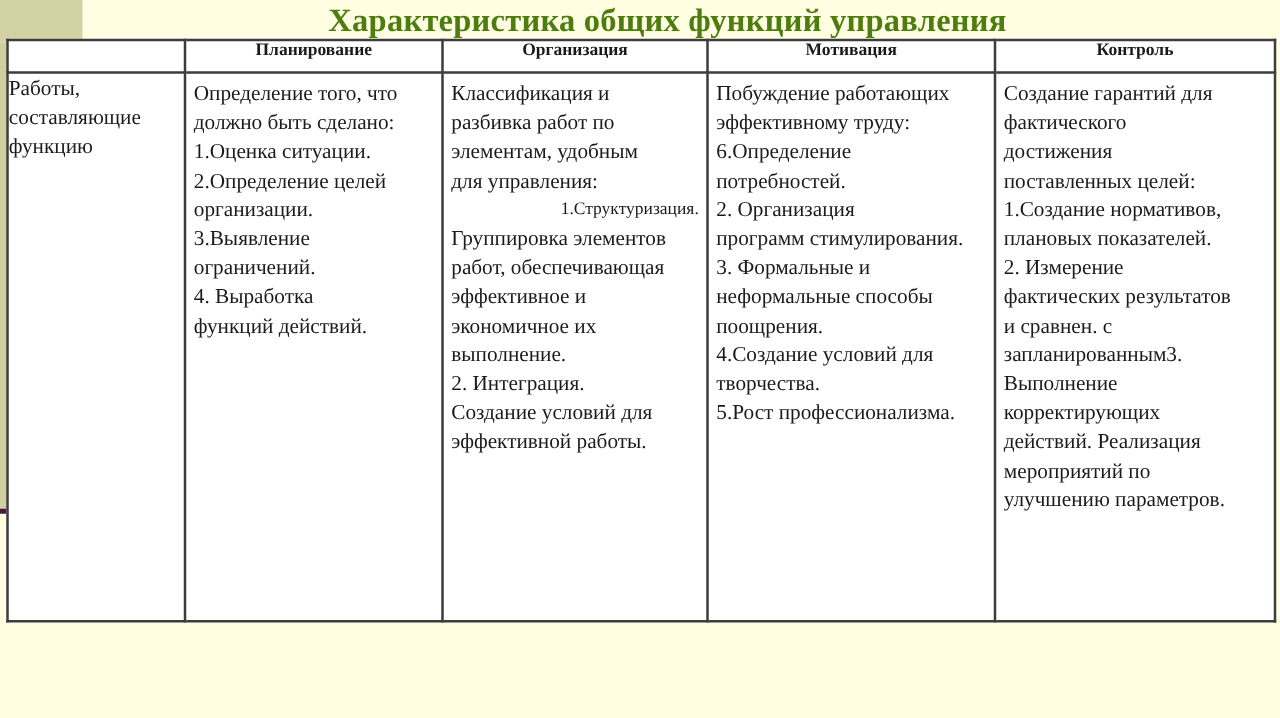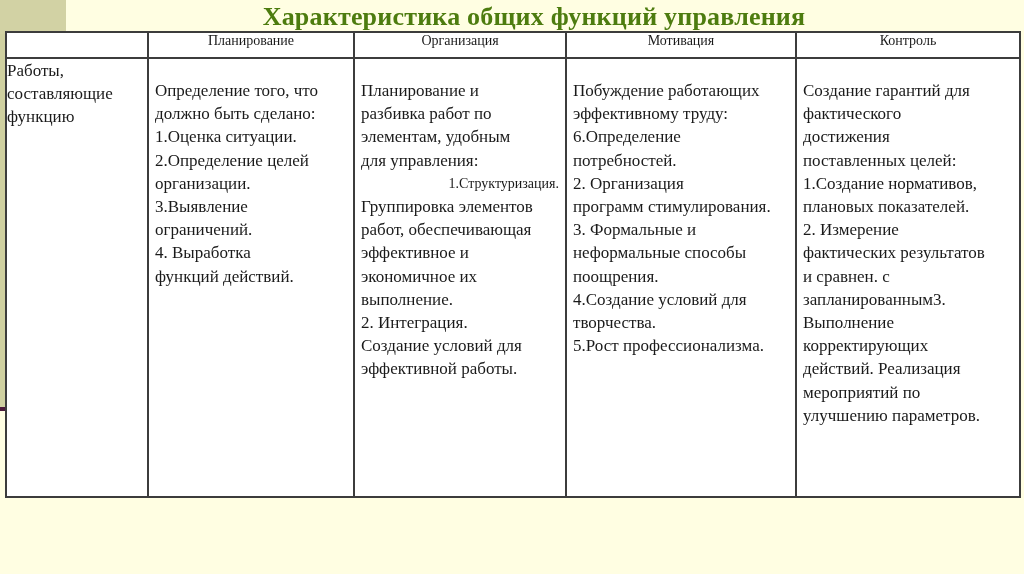--- a/index.html
+++ b/index.html
@@ -32,24 +32,24 @@
       position: absolute; left: 5px; top: 31px;
       width: 1014px; height: 467px;
       border-collapse: collapse; background: #ffffff;
       table-layout: fixed;
     }
     table.grid td, table.grid th {
       border: 2px solid #3c3c3c; vertical-align: top;
       color: #1a1a1a;
     }
     th.hdr {
-      font-weight: normal; font-size: 14px; height: 24px;
+      font-weight: bold; font-size: 14px; height: 24px;
       text-align: center; vertical-align: middle; padding: 0;
     }
-    td.cell { font-size: 17px; line-height: 23.2px; padding: 20px 6px 0 6px; }
+    td.cell { font-size: 17px; line-height: 23.2px; padding: 4px 6px 0 6px; }
     td.rowlabel { font-size: 17px; line-height: 23.2px; padding: 0 0; vertical-align: middle; }
     .line { display: block; white-space: nowrap; }
     .line.small { font-size: 14px; text-align: right; }
   </style>
 </head>
 <body>
 
 <div class="slide">
   <div class="deco-block"></div>
   <div class="deco-bar"></div>
@@ -84,21 +84,21 @@
         <span class="line">должно быть сделано:</span>
         <span class="line">1.Оценка ситуации.</span>
         <span class="line">2.Определение целей</span>
         <span class="line">организации.</span>
         <span class="line">3.Выявление</span>
         <span class="line">ограничений.</span>
         <span class="line">4. Выработка</span>
         <span class="line">функций действий.</span>
       </td>
       <td class="cell">
-        <span class="line">Планирование и</span>
+        <span class="line">Классификация и</span>
         <span class="line">разбивка работ по</span>
         <span class="line">элементам, удобным</span>
         <span class="line">для управления:</span>
         <span class="line small">1.Структуризация.</span>
         <span class="line">Группировка элементов</span>
         <span class="line">работ, обеспечивающая</span>
         <span class="line">эффективное и</span>
         <span class="line">экономичное их</span>
         <span class="line">выполнение.</span>
         <span class="line">2. Интеграция.</span>

